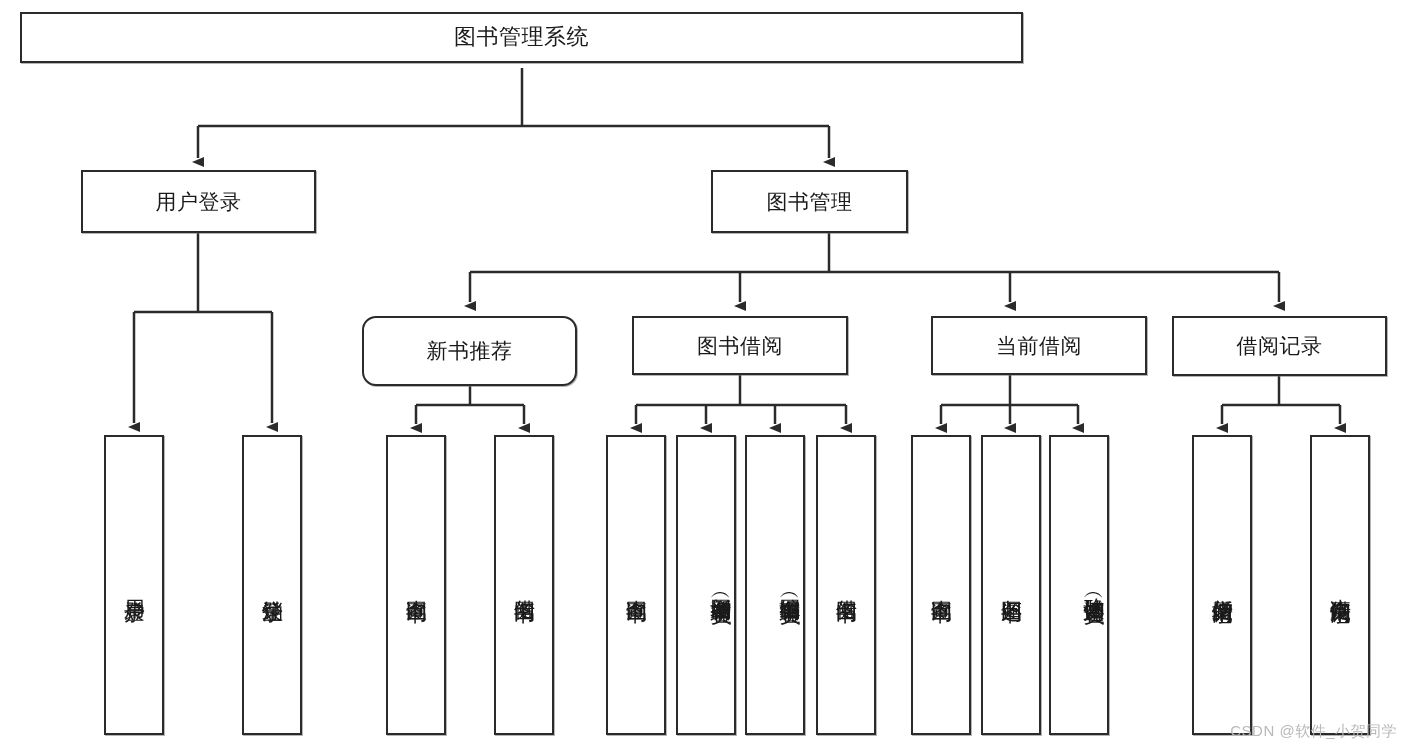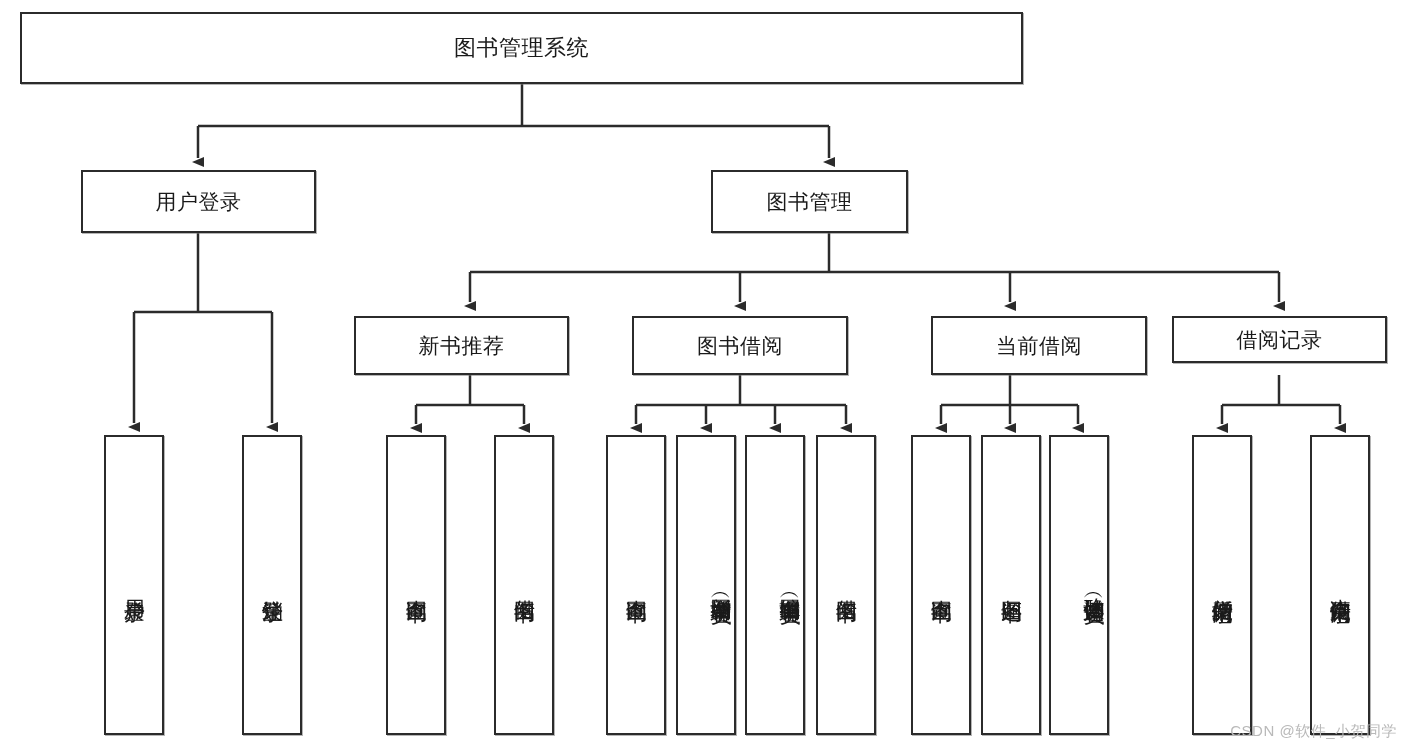--- a/index.html
+++ b/index.html
@@ -125,41 +125,41 @@
       <path d="M1010,405 L1010,424" marker-end="url(#arrow)"></path>
       <path d="M1078,405 L1078,424" marker-end="url(#arrow)"></path>
 
       <path d="M1279,375 L1279,405"></path>
       <path d="M1222,405 L1340,405"></path>
       <path d="M1222,405 L1222,424" marker-end="url(#arrow)"></path>
       <path d="M1340,405 L1340,424" marker-end="url(#arrow)"></path>
     </g>
   </svg>
 
-  <div class="node node-h node-root" style="left:20px; top:12px; width:1003px; height:72px;">
+  <div class="node node-h node-root" style="left:20px; top:12px; width:1003px; height:51px;">
     <span>图书管理系统</span>
   </div>
 
   <div class="node node-h" style="left:81px; top:170px; width:235px; height:63px;">
     <span>用户登录</span>
   </div>
   <div class="node node-h" style="left:711px; top:170px; width:197px; height:63px;">
     <span>图书管理</span>
   </div>
 
-  <div class="node node-h" style="left:354px; top:316px; width:215px; height:59px;">
+  <div class="node node-h" style="left:362px; top:316px; width:215px; height:70px;border-radius:14px;">
     <span>新书推荐</span>
   </div>
   <div class="node node-h" style="left:632px; top:316px; width:216px; height:59px;">
     <span>图书借阅</span>
   </div>
   <div class="node node-h" style="left:903px; top:316px; width:216px; height:59px;margin-left:28px;">
     <span>当前借阅</span>
   </div>
-  <div class="node node-h" style="left:1172px; top:316px; width:215px; height:47px;">
+  <div class="node node-h" style="left:1172px; top:316px; width:215px; height:60px;">
     <span>借阅记录</span>
   </div>
 
   <div class="node node-v" style="left:104px; top:435px; width:60px; height:300px;">
     <span>用户登录</span>
   </div>
   <div class="node node-v" style="left:242px; top:435px; width:60px; height:300px;">
     <span>注销登录</span>
   </div>
 

